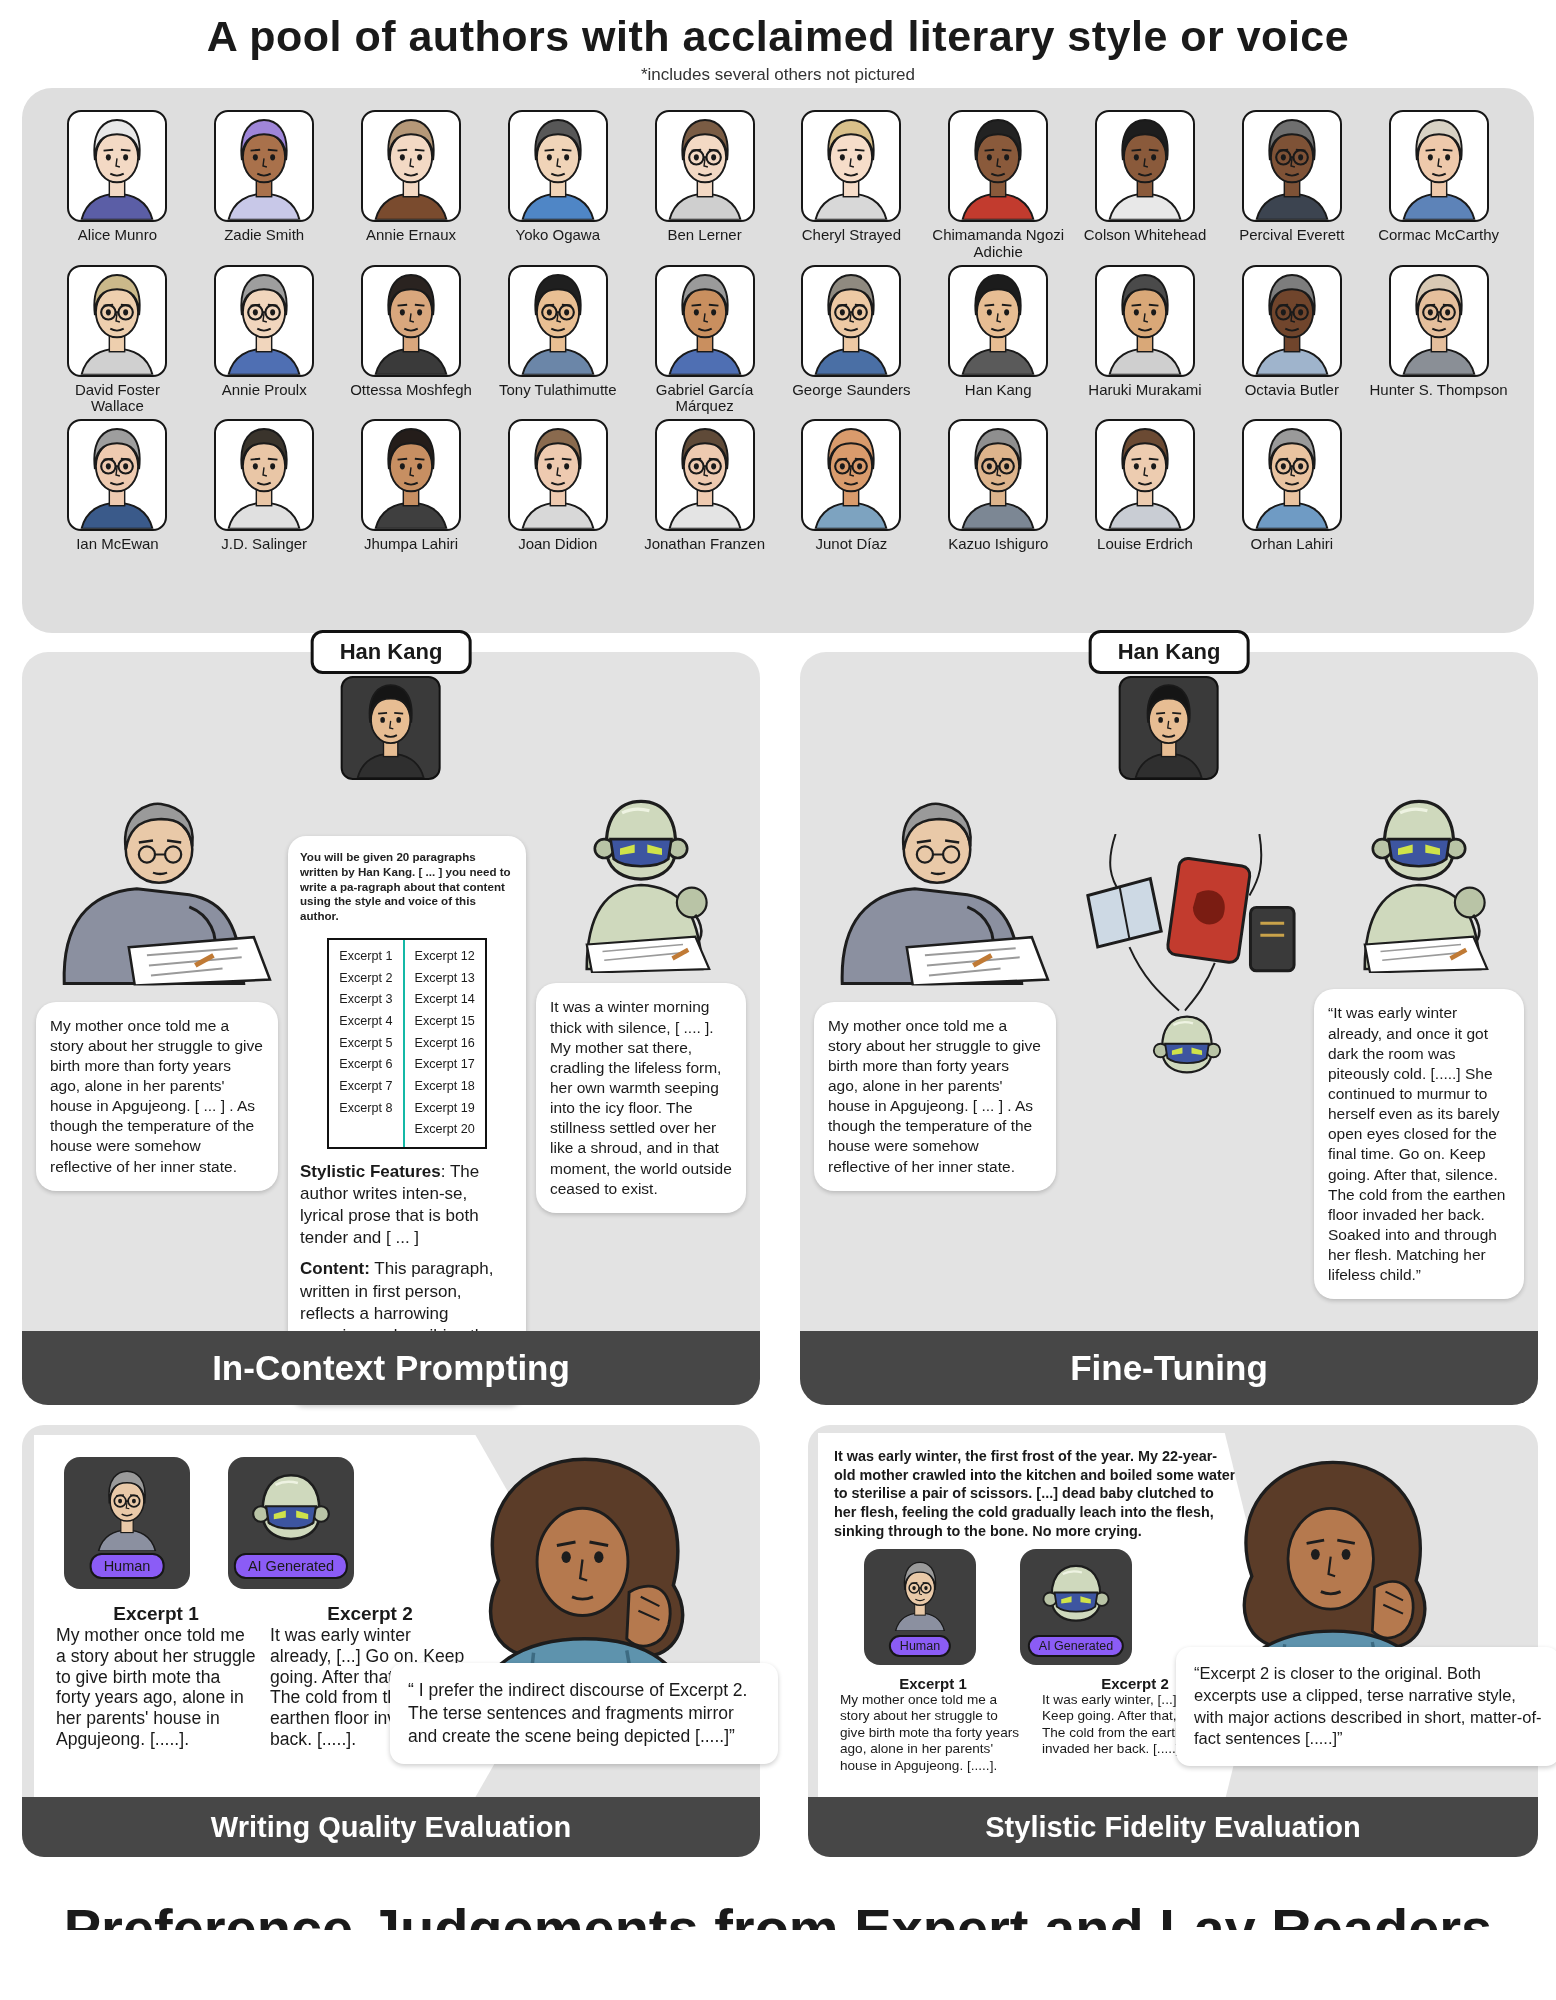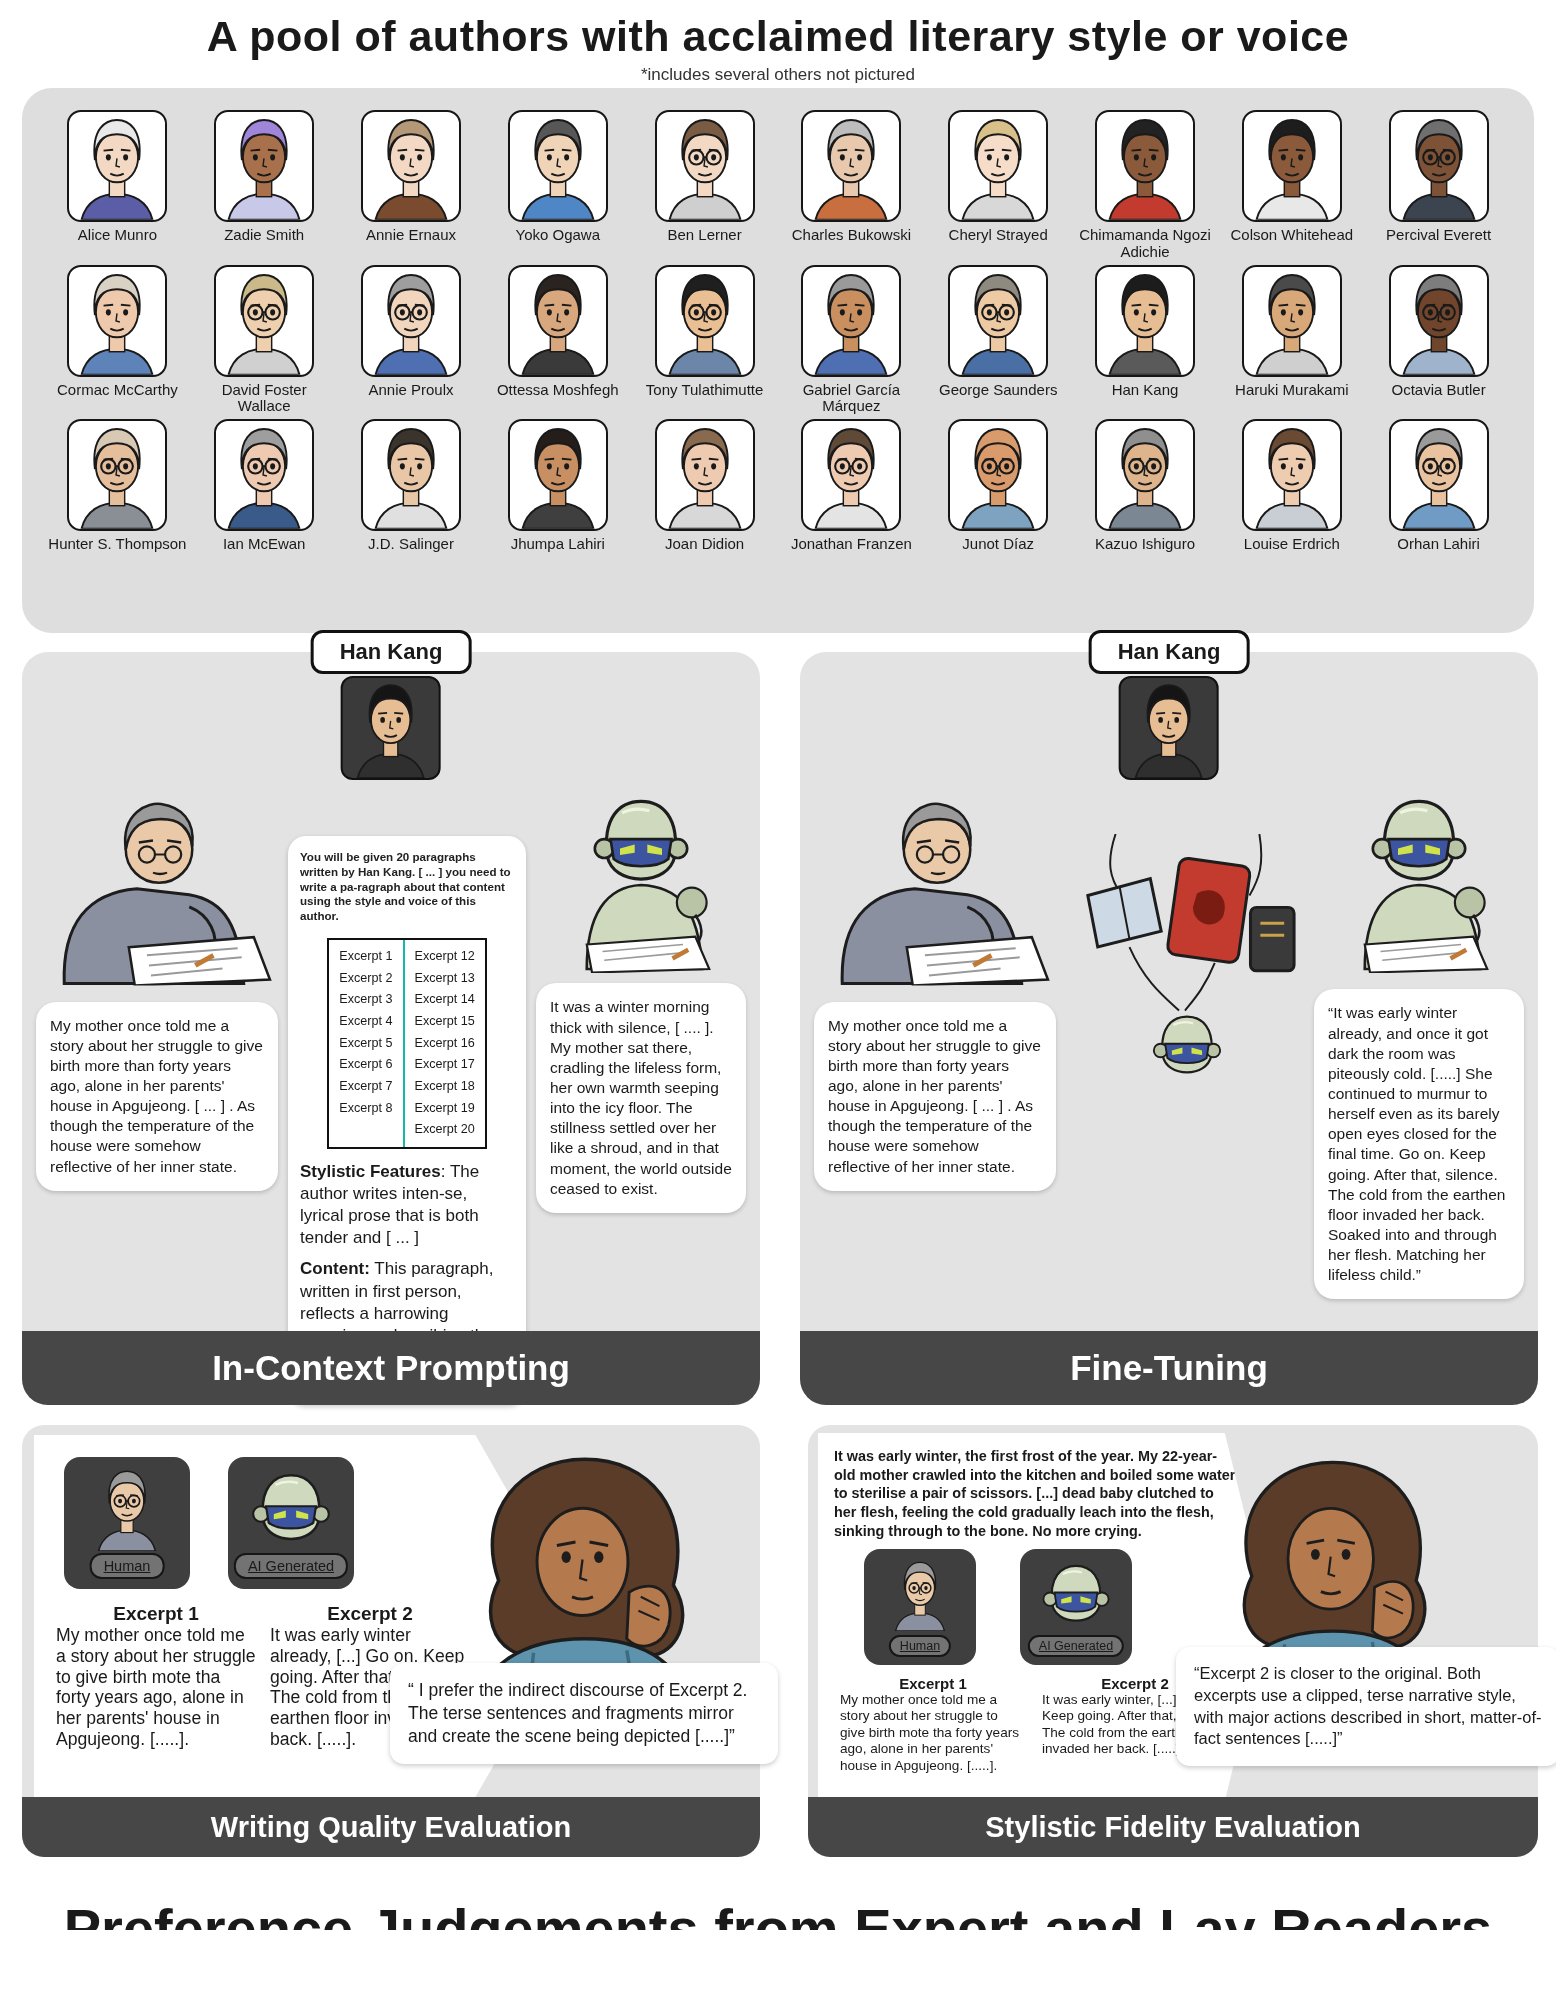--- a/index.html
+++ b/index.html
@@ -43,21 +43,21 @@
   #panel-sf{left:808px;width:730px;}
   .bot-bar{position:absolute;left:0;right:0;bottom:0;height:60px;background:#474747;border-radius:0 0 22px 22px;color:#fff;display:flex;align-items:center;justify-content:center;font-size:29px;font-weight:700;}
   .arrow-box{position:absolute;background:#fff;}
   #wq-arrow{left:12px;top:10px;width:545px;height:362px;clip-path:polygon(0 0,81% 0,100% 50%,81% 100%,0 100%);}
   #sf-arrow{left:10px;top:8px;width:452px;height:368px;clip-path:polygon(0 0,90% 0,100% 50%,90% 100%,0 100%);}
   .cards-row{display:flex;gap:38px;justify-content:flex-start;}
   #wq-arrow .cards-row{padding:22px 0 0 30px;}
   #sf-arrow .cards-row{padding:8px 0 0 46px;gap:44px;}
   .id-card{background:#3f3f3f;border-radius:16px;width:126px;height:132px;position:relative;flex:none;}
   .id-card svg.face{position:absolute;left:50%;top:8px;transform:translateX(-50%);width:86px;height:86px;}
-  .badge{position:absolute;left:50%;bottom:10px;transform:translateX(-50%);background:#737373;border:2.5px solid #161616;border-radius:12px;padding:3px 12px;font-size:14.5px;white-space:nowrap;text-decoration:underline;}
+  .badge{position:absolute;left:50%;bottom:10px;transform:translateX(-50%);background:#8b5cf6;border:2.5px solid #161616;border-radius:12px;padding:3px 12px;font-size:14.5px;white-space:nowrap;}
   .sf-card{width:112px;height:116px;}
   .sf-card svg.face{width:74px;height:74px;}
   .sf-card .badge{font-size:12.5px;padding:2px 9px;bottom:8px;}
   .excerpts-row{display:flex;}
   #wq-arrow .excerpts-row{padding:14px 0 0 22px;gap:14px;}
   #sf-arrow .excerpts-row{padding:10px 0 0 22px;gap:16px;}
   .excerpt-block{width:200px;}
   .excerpt-label{font-weight:700;text-align:center;font-size:19px;}
   .excerpt-text{font-size:17.6px;line-height:1.18;}
   #sf-arrow .excerpt-block{width:186px;}
@@ -195,28 +195,20 @@
         <figure class="author">
     <div class="portrait">
       <svg viewBox="0 0 100 112" style="--hair: #7a5c44; --skin: #f3d9c4; --shirt: #cfcfcf; --glass: #1a1a1a;">
               <use href="#avatar"></use>
             </svg>
     </div>
     <figcaption class="aname">Ben Lerner</figcaption>
   </figure>
         <figure class="author">
     <div class="portrait">
-      <svg viewBox="0 0 100 112" style="--hair: #bdbdbd; --skin: #e8c9ae; --shirt: #c96f3f;">
-              <use href="#avatar"></use>
-            </svg>
-    </div>
-    <figcaption class="aname">Charles Bukowski</figcaption>
-  </figure>
-        <figure class="author">
-    <div class="portrait">
       <svg viewBox="0 0 100 112" style="--hair: #d9c08a; --skin: #f6ddc9; --shirt: #d8d8d8;">
               <use href="#avatar"></use>
             </svg>
     </div>
     <figcaption class="aname">Cheryl Strayed</figcaption>
   </figure>
         <figure class="author">
     <div class="portrait">
       <svg viewBox="0 0 100 112" style="--hair: #222222; --skin: #8a5a3b; --shirt: #c23b2e;">
               <use href="#avatar"></use>

